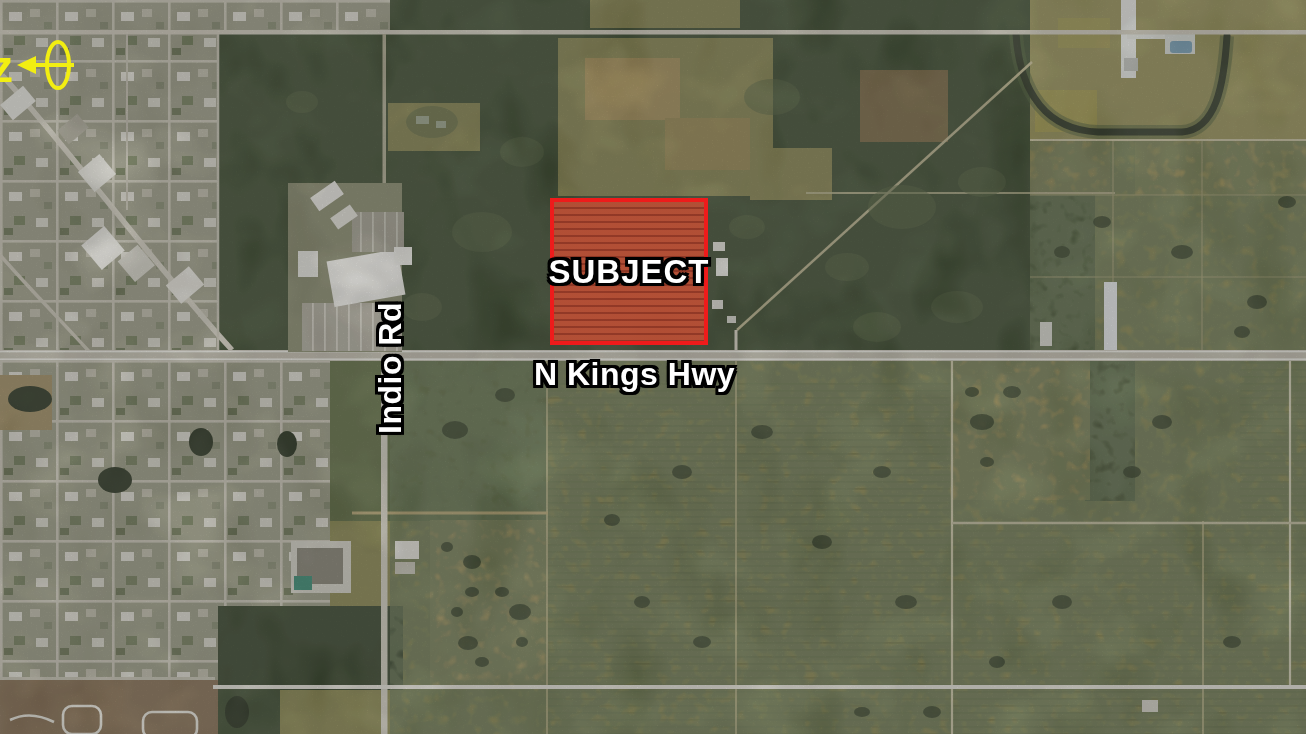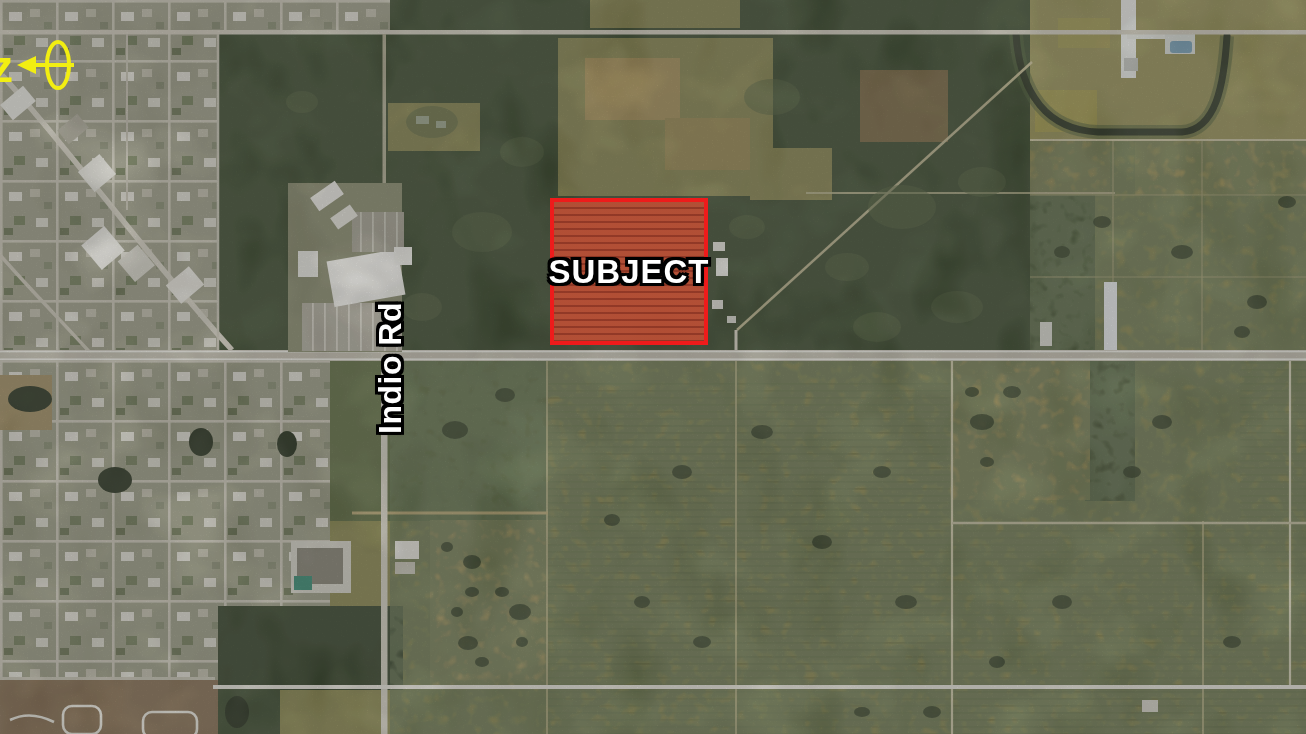--- a/index.html
+++ b/index.html
@@ -295,20 +295,21 @@
       <rect x="0" y="0" width="1306" height="734" filter="url(#mottleDark)" opacity=".16"></rect>
       <rect x="0" y="0" width="1306" height="734" filter="url(#mottleLight)" opacity=".10"></rect>
       <rect x="0" y="0" width="1306" height="734" filter="url(#grain)" opacity=".12"></rect>
     </g>
   </svg>
 
   <div class="subject-parcel">
     <span class="map-label">SUBJECT</span>
   </div>
 
+  <div class="map-label hwy-label">N Kings Hwy</div>
 
   <div class="map-label indio-label">Indio Rd</div>
 
   <svg class="north-arrow" viewBox="0 0 110 62">
     <g stroke="#f2ee12" fill="none" stroke-width="4">
       <line x1="38" y1="27" x2="84" y2="27"></line>
       <ellipse cx="68" cy="27" rx="11" ry="23"></ellipse>
     </g>
     <polygon points="27,27 46,18 46,36" fill="#f2ee12"></polygon>
     <text x="1" y="44" fill="#f2ee12">z</text>

